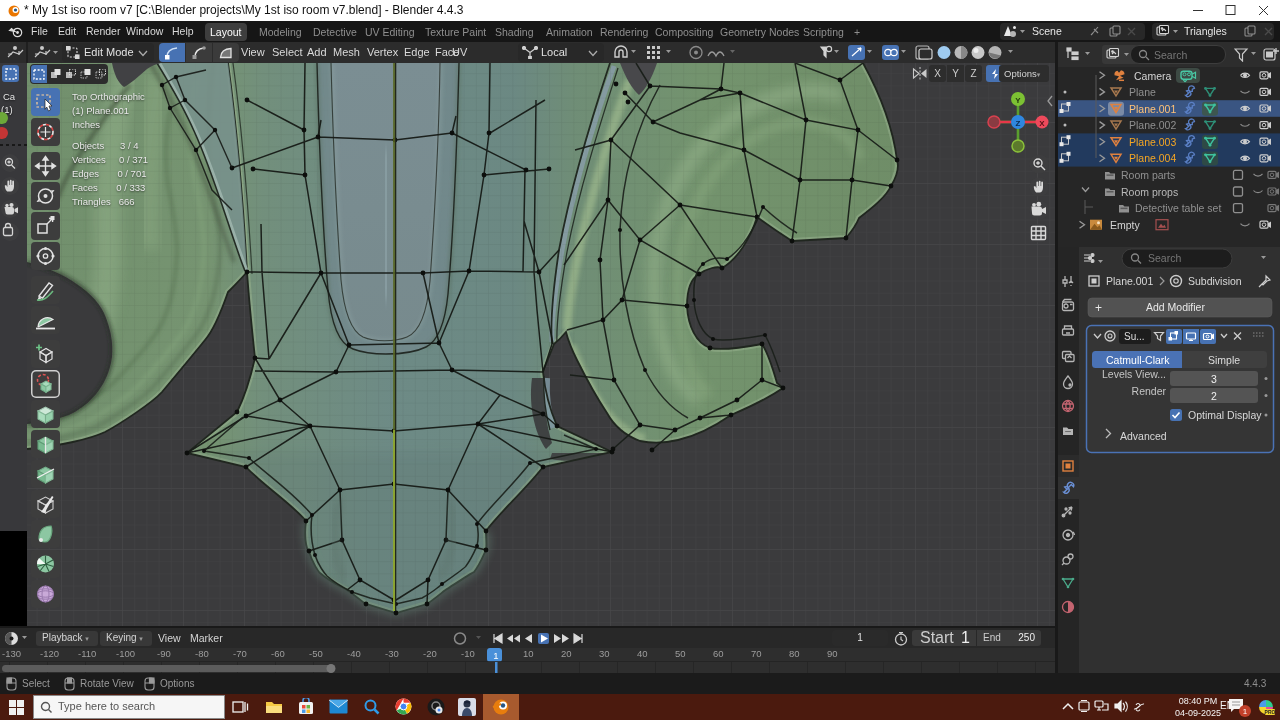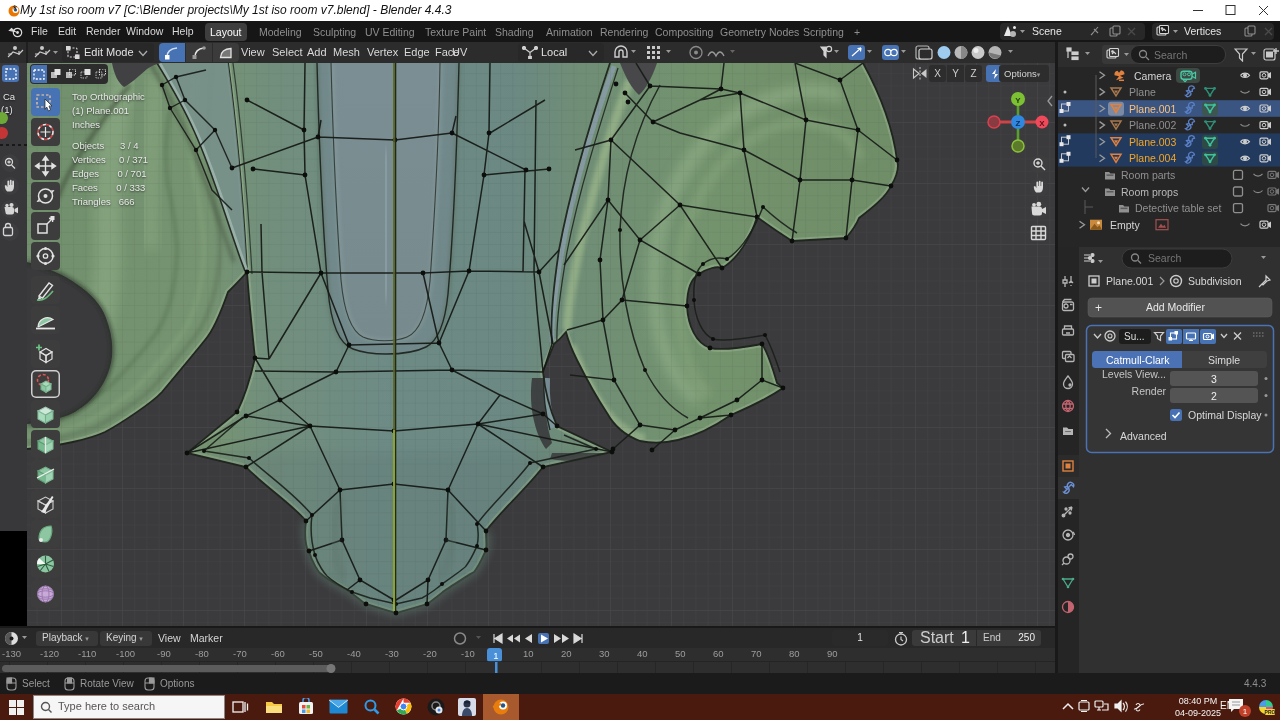--- a/index.html
+++ b/index.html
@@ -1,21 +1,21 @@
 <!DOCTYPE html>
 <html><head>
 <meta charset="utf-8">
 <style>
 * { margin:0; padding:0; box-sizing:border-box; }
 html,body { width:1280px; height:720px; overflow:hidden; background:#000; }
 body { font-family:"Liberation Sans", sans-serif; position:relative; }
 .abs { position:absolute; }
 
 #titlebar { left:0; top:0; width:1280px; height:21px; background:#fff; color:#111; font-size:12px; }
-#titlebar .txt { position:absolute; left:12px; top:3px; white-space:nowrap;font-style:italic; }
+#titlebar .txt { position:absolute; left:24px; top:3px; white-space:nowrap; }
 
 #menubar { left:0; top:21px; width:1280px; height:21px; background:#161616; color:#d4d4d4; font-size:10.5px; }
 .menuitem { position:absolute; top:4px; color:#d9d9d9; }
 .wstab { position:absolute; top:2px; height:18px; line-height:18px; padding:0 5px; color:#8f8f8f; border-radius:4px; font-size:10.5px; }
 .wstab.active { background:#3e3e3e; color:#fdfdfd; }
 
 #toolheader { left:0; top:42px; width:1176px; height:21px; background:#2c2c2c; color:#d8d8d8; font-size:11px; }
 #outlinerheader { left:1058px; top:42px; width:222px; height:25px; background:#2d2d2d; }
 
 #leftstrip { left:0; top:63px; width:27px; height:468px; background:#38383b; overflow:hidden; }
@@ -65,21 +65,21 @@
         <path d="M1.5 6.5 L7 7.5 L3.5 4.5 Z" fill="#dcdcdc"></path>
       </g>
     </svg>
   <div class="menuitem" style="left:31px">File</div>
   <div class="menuitem" style="left:58px">Edit</div>
   <div class="menuitem" style="left:86px">Render</div>
   <div class="menuitem" style="left:126px">Window</div>
   <div class="menuitem" style="left:172px">Help</div>
   <div class="wstab active" style="left:205px">Layout</div>
   <div class="wstab" style="left:254px">Modeling</div>
-  <div class="wstab" style="left:308px">Sculpting</div>
+  <div class="wstab" style="left:308px">Detective</div>
   <div class="wstab" style="left:360px">UV Editing</div>
   <div class="wstab" style="left:420px">Texture Paint</div>
   <div class="wstab" style="left:490px">Shading</div>
   <div class="wstab" style="left:541px">Animation</div>
   <div class="wstab" style="left:595px">Rendering</div>
   <div class="wstab" style="left:650px">Compositing</div>
   <div class="wstab" style="left:715px">Geometry Nodes</div>
   <div class="wstab" style="left:798px">Scripting</div>
   <div class="wstab" style="left:849px">+</div>
 
@@ -102,21 +102,21 @@
   <div class="abs" style="left:1152px;top:2px;width:122px;height:17px;background:#282828;border-radius:4px"></div>
   <svg class="abs" style="left:1156px;top:4px" width="24" height="13" viewBox="0 0 24 13">
       <g fill="none" stroke="#d5d5d5" stroke-width="1.1">
         <rect x="1" y="2" width="9" height="8" rx="1"></rect>
         <rect x="3.5" y="0.5" width="9" height="8" rx="1" fill="#161616"></rect>
         <path d="M6 6 l2 -2 2 2"></path>
         <circle cx="6" cy="3.5" r="0.8" fill="#d5d5d5"></circle>
         <path d="M17 5 l2.5 3 l2.5 -3" fill="#9a9a9a" stroke="none"></path>
       </g>
     </svg>
-  <div class="menuitem" style="left:1184px;color:#e6e6e6">Vertices</div>
+  <div class="menuitem" style="left:1184px;color:#e6e6e6">Triangles</div>
   <svg class="abs" style="left:1243px;top:4px" width="34" height="13" viewBox="0 0 34 13">
       <g stroke="#8f8f8f" fill="none" stroke-width="1.1">
         <rect x="2" y="3" width="7" height="8" rx="1"></rect>
         <rect x="5" y="1" width="7" height="8" rx="1" fill="#282828"></rect>
         <path d="M22 3 l7 7 M29 3 l-7 7" stroke="#4a4a4a" stroke-width="1.4"></path>
       </g>
     </svg>
 </div>
 <div id="toolheader" class="abs">
 

